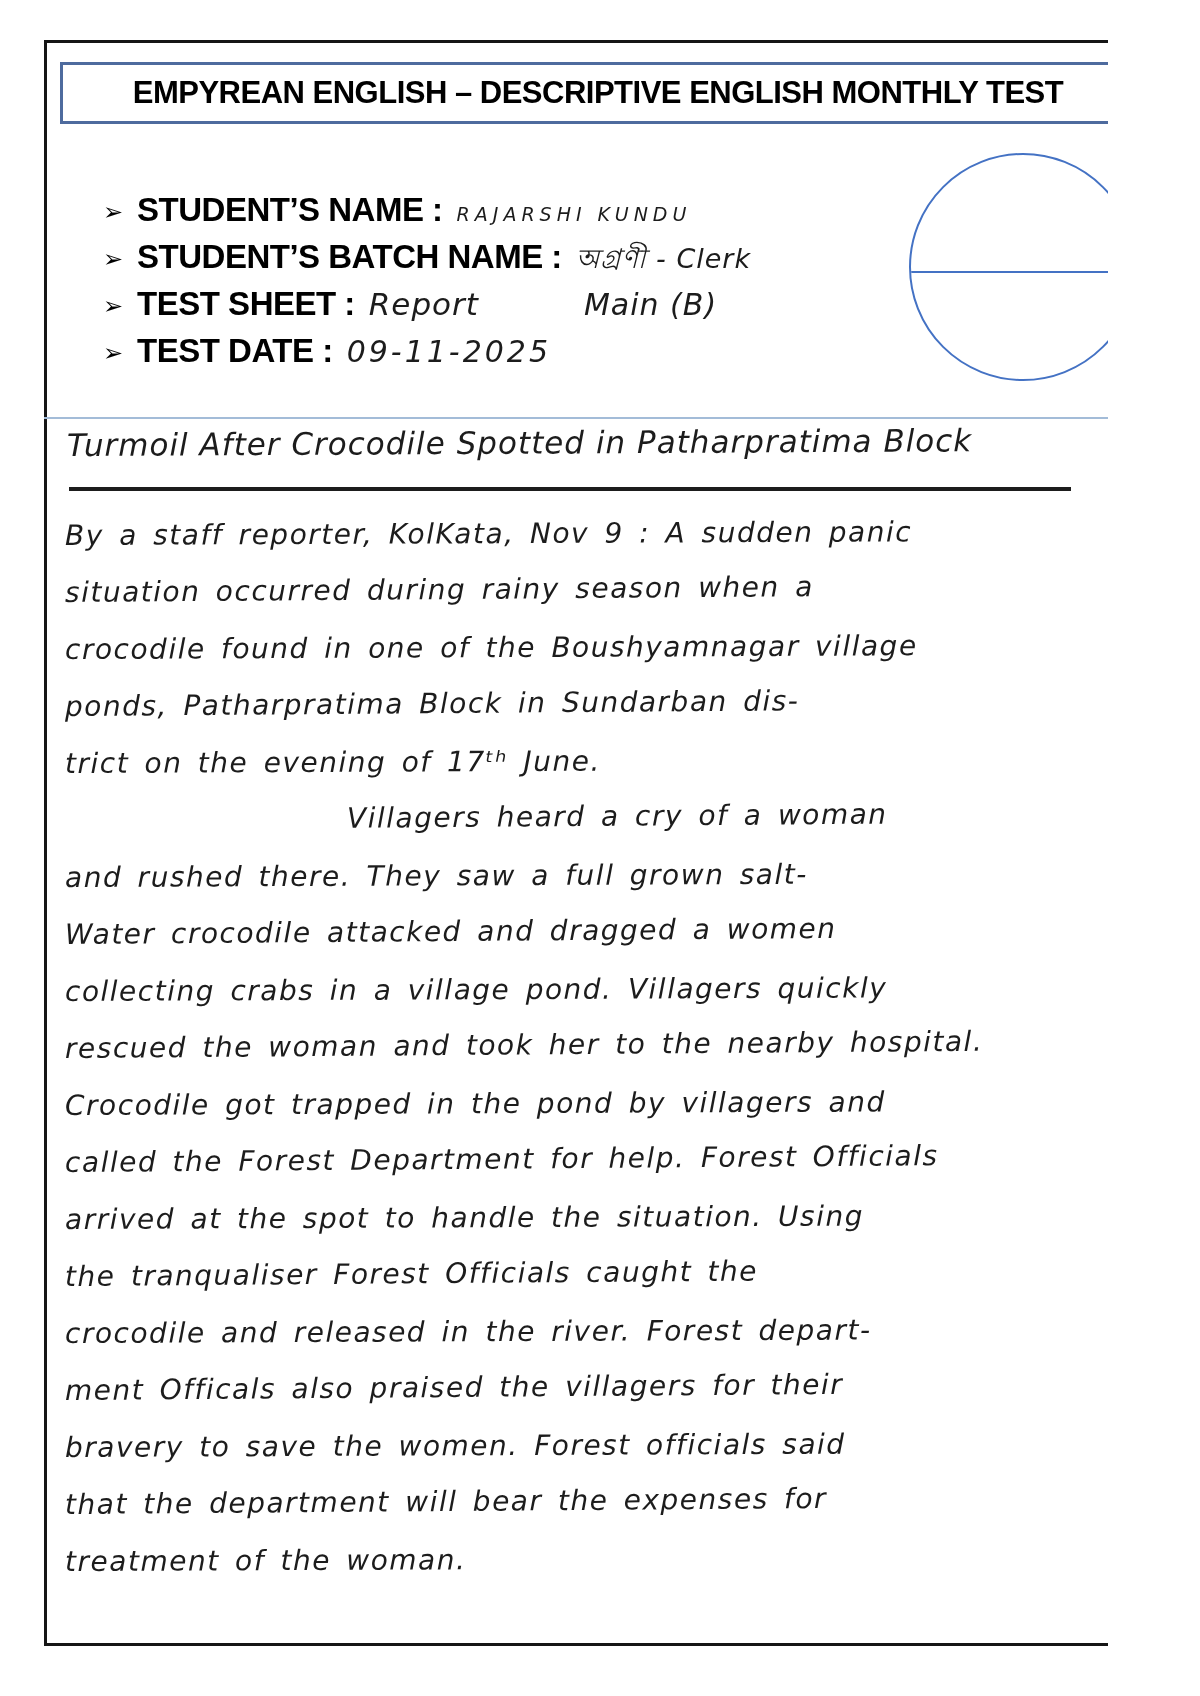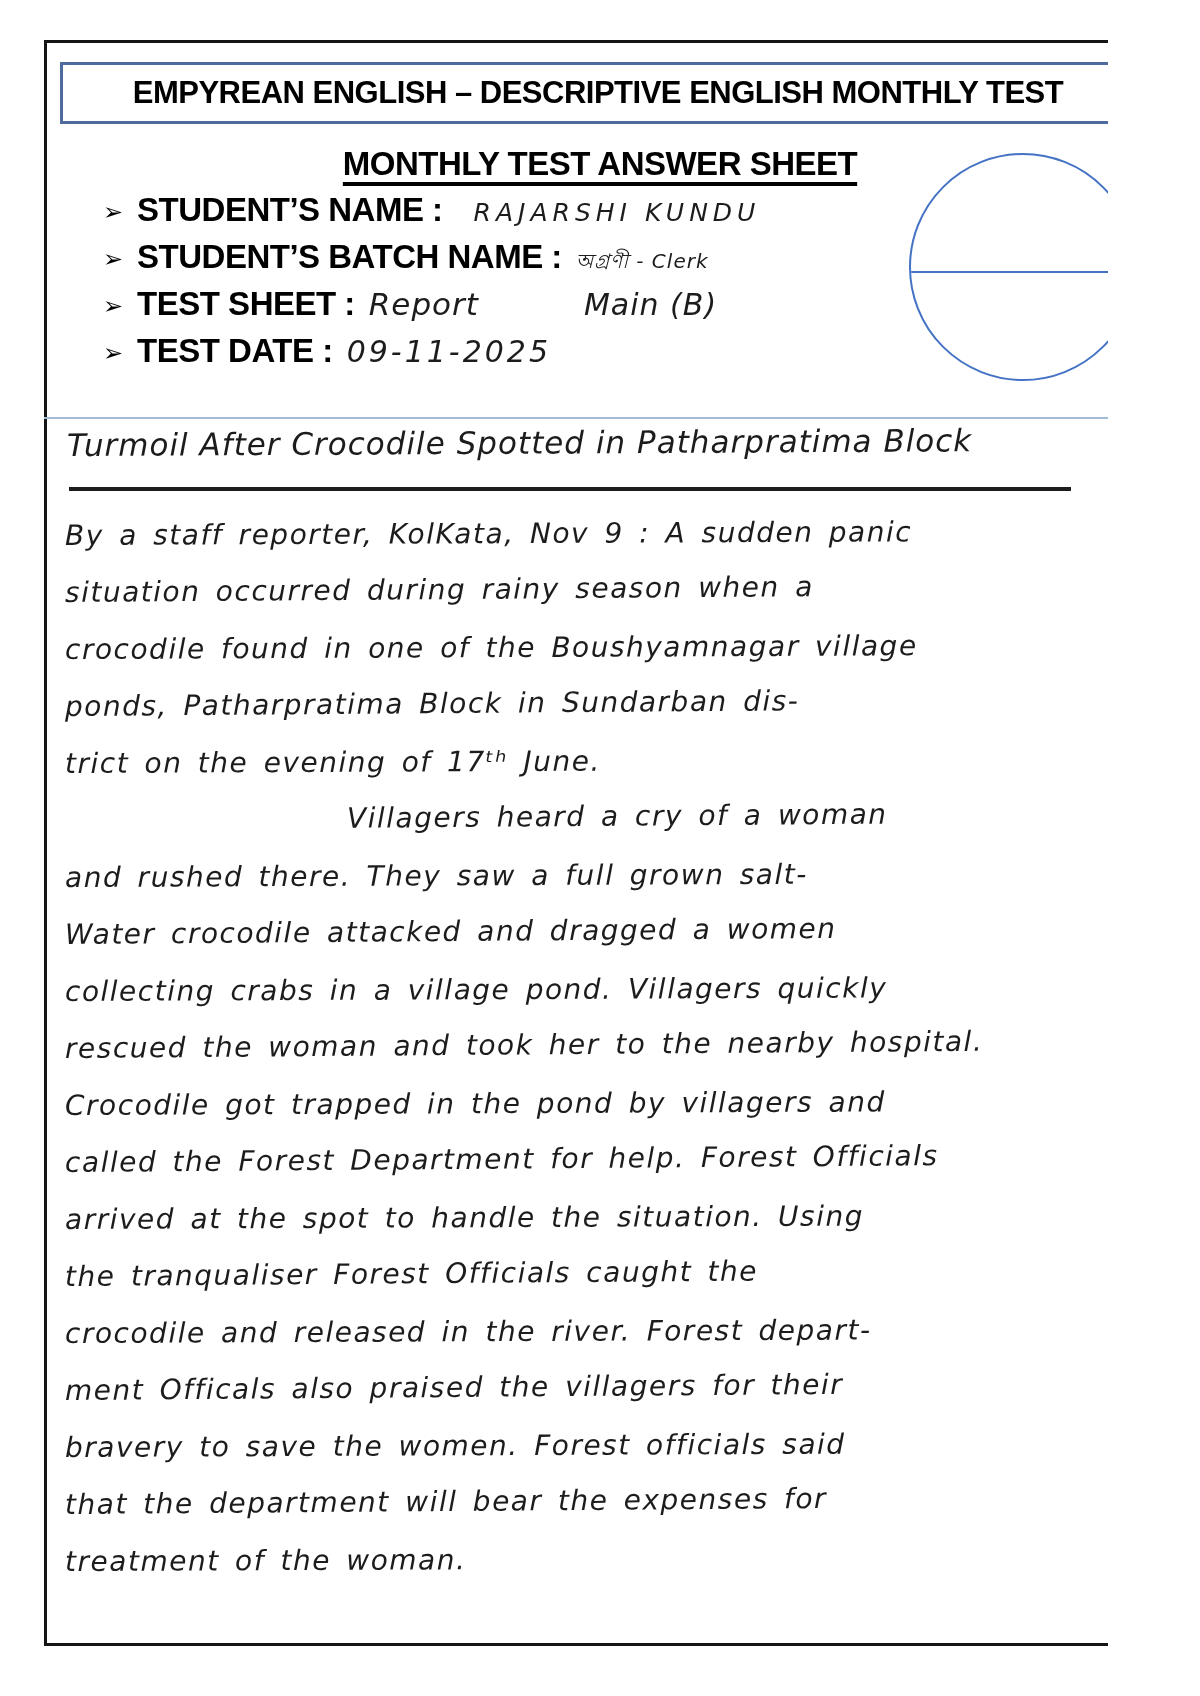--- a/index.html
+++ b/index.html
@@ -14,22 +14,22 @@
   .sheet-title{position:absolute;left:0;top:102px;width:100%;text-align:center;}
   .sheet-title span{font-size:33px;font-weight:bold;letter-spacing:-0.5px;
               text-decoration:underline;text-decoration-thickness:4px;text-underline-offset:7px;}
   
   .fields{position:absolute;left:56px;top:148px;width:800px;}
   .field-row{display:flex;align-items:baseline;height:47px;}
   .bullet{font-size:24px;margin-right:14px;transform:translateY(-1px);}
   .flabel{font-size:33px;font-weight:bold;white-space:nowrap;margin-right:14px;letter-spacing:-0.5px;}
   
   .hw{font-family:"DejaVu Sans",cursive;font-style:italic;color:#1c1c1c;white-space:nowrap;}
-  .hw-name{font-size:25px;letter-spacing:5px;margin-left:17px;}
-  .hw-batch{font-size:20px;letter-spacing:1px;}
+  .hw-name{font-size:19px;letter-spacing:5px;}
+  .hw-batch{font-size:27px;letter-spacing:1px;}
   .hw-topic{font-size:31px;letter-spacing:1px;text-align:right;}
   .hw-extra{font-size:30px;margin-left:105px;letter-spacing:1px;}
   .hw-date{font-size:30px;letter-spacing:3px;}
   
   .marks-circle{position:absolute;left:862px;top:110px;width:224px;height:224px;
                 border:2.5px solid #4472c4;border-radius:50%;overflow:hidden;}
   .circle-line{position:absolute;left:0;right:0;top:52%;border-top:2px solid #4472c4;}
   
   .divider{position:absolute;left:-3px;top:374px;width:1112px;height:2px;background:#a3bcd8;}
   
@@ -47,23 +47,20 @@
 </head>
 <body>
 
 <div class="sheet">
   <div class="outer-border">
 
     <div class="header-box">
       <span>EMPYREAN ENGLISH – DESCRIPTIVE ENGLISH MONTHLY TEST</span>
     </div>
 
-    <div class="sheet-title">
-      <span>MONTHLY TEST ANSWER SHEET</span>
-    </div>
 
     <div class="fields">
       <div class="field-row">
         <span class="bullet">➢</span>
         <span class="flabel">STUDENT’S NAME :</span>
         <span class="hw hw-name">RAJARSHI KUNDU</span>
       </div>
       <div class="field-row">
         <span class="bullet">➢</span>
         <span class="flabel">STUDENT’S BATCH NAME :</span>

